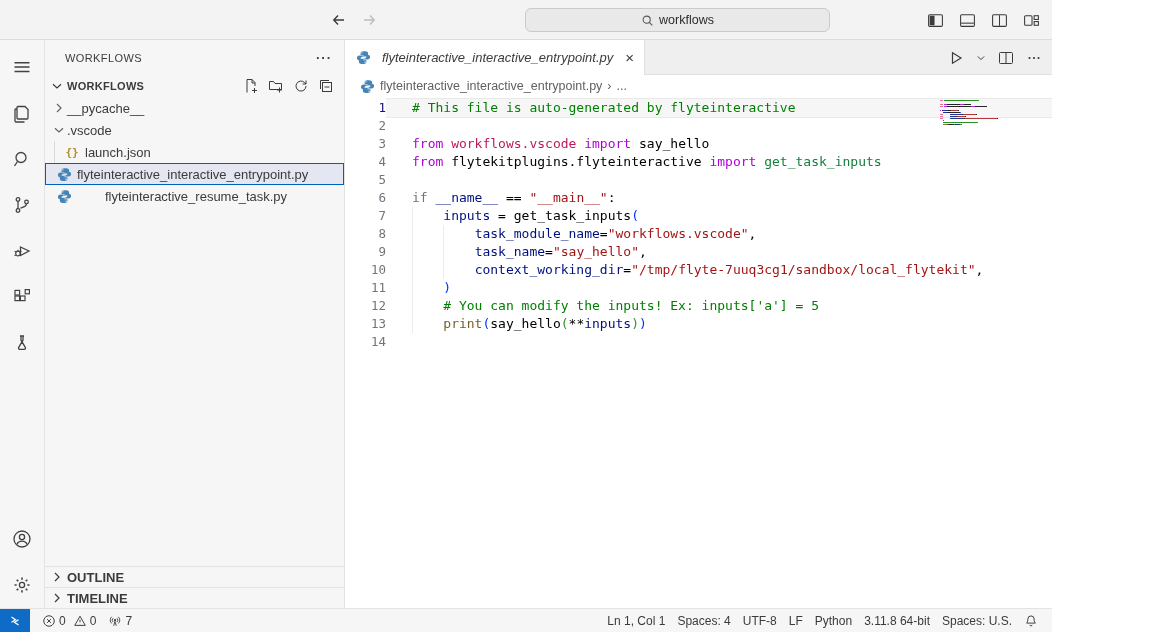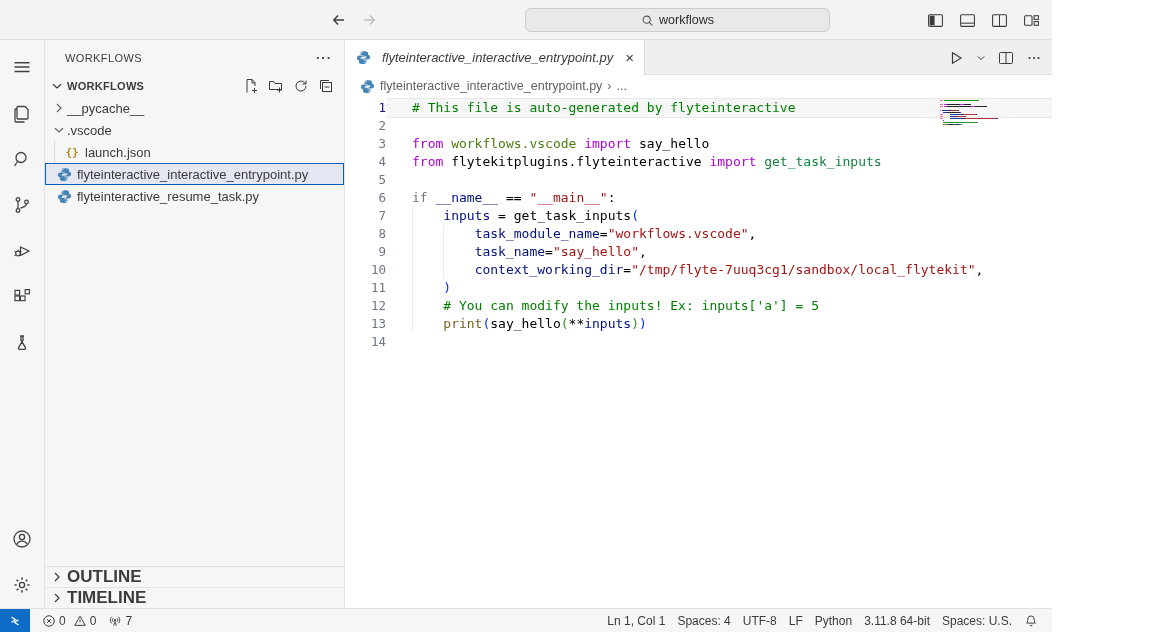--- a/index.html
+++ b/index.html
@@ -31,21 +31,21 @@
   .section-actions { margin-left:auto; display:flex; gap:9px; }
   .sa-icon { width:16px; height:16px; display:flex; align-items:center; justify-content:center; color:#3b3b3b; }
   .tree { flex:none; }
   .tree-row { height:22px; display:flex; align-items:center; cursor:pointer; position:relative; }
   .tree-chevron { width:16px; display:flex; align-items:center; justify-content:center; color:#646464; flex:none; }
   .tree-guide { align-self:stretch; width:10px; border-left:1px solid #dadada; margin-left:9px; flex:none; }
   .tree-icon { width:16px; height:16px; display:flex; align-items:center; justify-content:center; margin-right:5px; flex:none; }
   .tree-label { white-space:nowrap; }
   .sb-bottom { margin-top:auto; }
   .sb-section-row { height:21px; border-top:1px solid #e3e3e3; display:flex; align-items:center; padding-left:4px; }
-  .sb-section-row .lbl { font-size:17px; font-weight:bold; margin-left:2px; }
+  .sb-section-row .lbl { font-size:13px; font-weight:bold; margin-left:2px; }
 
   
   .editor { flex:1; display:flex; flex-direction:column; min-width:0; background:#fff; }
   .tabbar { height:35px; background:#efefef; border-bottom:1px solid #e0e0e0; display:flex; position:relative; flex:none; }
   .tab { height:35px; background:#fff; border-right:1px solid #e0e0e0; display:flex; align-items:center; gap:6px; padding:0 10px; margin-bottom:-1px; cursor:pointer; }
   .tab-label { font-style:italic; color:#3b3b3b; }
   .tab-close { margin-left:6px; color:#3b3b3b; font-size:15px; line-height:1; }
   .editor-actions { position:absolute; right:10px; top:0; height:35px; display:flex; align-items:center; gap:12px; color:#3b3b3b; }
   .ea-icon { display:flex; align-items:center; }
   .breadcrumb { height:22px; display:flex; align-items:center; gap:5px; padding-left:14px; font-size:12.5px; color:#616161; flex:none; }
@@ -262,21 +262,21 @@
             <span class="tree-icon">
               <svg width="15" height="15" viewBox="0 0 16 16">
                 <path d="M7.9 1.2c-1.9 0-3 .8-3 2.1v1.9h3.2v.6H3.6C2.1 5.8 1 6.9 1 8.5S2.1 11 3.6 11h1.3V9.3c0-1.4 1.2-2.5 2.6-2.5h3c1.4 0 2.4-1 2.4-2.4V3.3c0-1.3-1.4-2.1-3-2.1z" fill="#4584b6"></path>
                 <path d="M8.1 14.8c1.9 0 3-.8 3-2.1v-1.9H7.9v-.6h4.5c1.5 0 2.6-1.1 2.6-2.7S13.9 5 12.4 5h-1.3v1.7c0 1.4-1.2 2.5-2.6 2.5h-3c-1.4 0-2.4 1-2.4 2.4v1.1c0 1.3 1.4 2.1 3 2.1z" fill="#4584b6"></path>
                 <circle cx="6.3" cy="3" r=".7" fill="#fff"></circle>
                 <circle cx="9.7" cy="13" r=".7" fill="#fff"></circle>
               </svg>
             </span>
             <span class="tree-label">flyteinteractive_interactive_entrypoint.py</span>
           </div>
-          <div class="tree-row" style="padding-left: 11px;">
+          <div class="tree-row" style="padding-left: 11px; gap: 28px;">
             <span class="tree-icon">
               <svg width="15" height="15" viewBox="0 0 16 16">
                 <path d="M7.9 1.2c-1.9 0-3 .8-3 2.1v1.9h3.2v.6H3.6C2.1 5.8 1 6.9 1 8.5S2.1 11 3.6 11h1.3V9.3c0-1.4 1.2-2.5 2.6-2.5h3c1.4 0 2.4-1 2.4-2.4V3.3c0-1.3-1.4-2.1-3-2.1z" fill="#4584b6"></path>
                 <path d="M8.1 14.8c1.9 0 3-.8 3-2.1v-1.9H7.9v-.6h4.5c1.5 0 2.6-1.1 2.6-2.7S13.9 5 12.4 5h-1.3v1.7c0 1.4-1.2 2.5-2.6 2.5h-3c-1.4 0-2.4 1-2.4 2.4v1.1c0 1.3 1.4 2.1 3 2.1z" fill="#4584b6"></path>
                 <circle cx="6.3" cy="3" r=".7" fill="#fff"></circle>
                 <circle cx="9.7" cy="13" r=".7" fill="#fff"></circle>
               </svg>
             </span>
             <span class="tree-label">flyteinteractive_resume_task.py</span>
           </div>
@@ -351,21 +351,21 @@
             </svg>
           </span>
         <span>flyteinteractive_interactive_entrypoint.py</span>
         <span class="bc-sep">›</span>
         <span>...</span>
       </div>
       <div class="code-area" id="code-area">
         <div id="code-lines">
             <div class="code-line current"><span class="gutter">1</span><span class="code-text"><span style="color:#008000"># This file is auto-generated by flyteinteractive</span></span></div>
             <div class="code-line"><span class="gutter">2</span><span class="code-text"></span></div>
-            <div class="code-line"><span class="gutter">3</span><span class="code-text"><span style="color:#af00db">from</span><span style="color:#4d7c0f"> workflows.vscode </span><span style="color:#af00db">import</span><span style="color:#000000"> say_hello</span></span></div>
+            <div class="code-line"><span class="gutter">3</span><span class="code-text"><span style="color:#af00db">from</span><span style="color:#be185d"> workflows.vscode </span><span style="color:#af00db">import</span><span style="color:#000000"> say_hello</span></span></div>
             <div class="code-line"><span class="gutter">4</span><span class="code-text"><span style="color:#af00db">from</span><span style="color:#000000"> flytekitplugins.flyteinteractive </span><span style="color:#af00db">import</span><span style="color:#15803d"> get_task_inputs</span></span></div>
             <div class="code-line"><span class="gutter">5</span><span class="code-text"></span></div>
             <div class="code-line"><span class="gutter">6</span><span class="code-text"><span style="color:#737373">if</span><span style="color:#000000"> </span><span style="color:#001080">__name__</span><span style="color:#000000"> == </span><span style="color:#a31515">"__main__"</span><span style="color:#000000">:</span></span></div>
             <div class="code-line"><span class="gutter">7</span><span class="code-text"><span style="color:#000000">    </span><span style="color:#001080">inputs</span><span style="color:#000000"> = get_task_inputs</span><span style="color:#0431fa">(</span></span></div>
             <div class="code-line"><span class="gutter">8</span><span class="code-text"><span style="color:#000000">        </span><span style="color:#001080">task_module_name</span><span style="color:#000000">=</span><span style="color:#a31515">"workflows.vscode"</span><span style="color:#000000">,</span></span></div>
             <div class="code-line"><span class="gutter">9</span><span class="code-text"><span style="color:#000000">        </span><span style="color:#001080">task_name</span><span style="color:#000000">=</span><span style="color:#a31515">"say_hello"</span><span style="color:#000000">,</span></span></div>
             <div class="code-line"><span class="gutter">10</span><span class="code-text"><span style="color:#000000">        </span><span style="color:#001080">context_working_dir</span><span style="color:#000000">=</span><span style="color:#a31515">"/tmp/flyte-7uuq3cg1/sandbox/local_flytekit"</span><span style="color:#000000">,</span></span></div>
             <div class="code-line"><span class="gutter">11</span><span class="code-text"><span style="color:#000000">    </span><span style="color:#0431fa">)</span></span></div>
             <div class="code-line"><span class="gutter">12</span><span class="code-text"><span style="color:#000000">    </span><span style="color:#008000"># You can modify the inputs! Ex: inputs['a'] = 5</span></span></div>
             <div class="code-line"><span class="gutter">13</span><span class="code-text"><span style="color:#000000">    </span><span style="color:#795e26">print</span><span style="color:#0431fa">(</span><span style="color:#000000">say_hello</span><span style="color:#319331">(</span><span style="color:#000000">**</span><span style="color:#001080">inputs</span><span style="color:#319331">)</span><span style="color:#0431fa">)</span></span></div>

